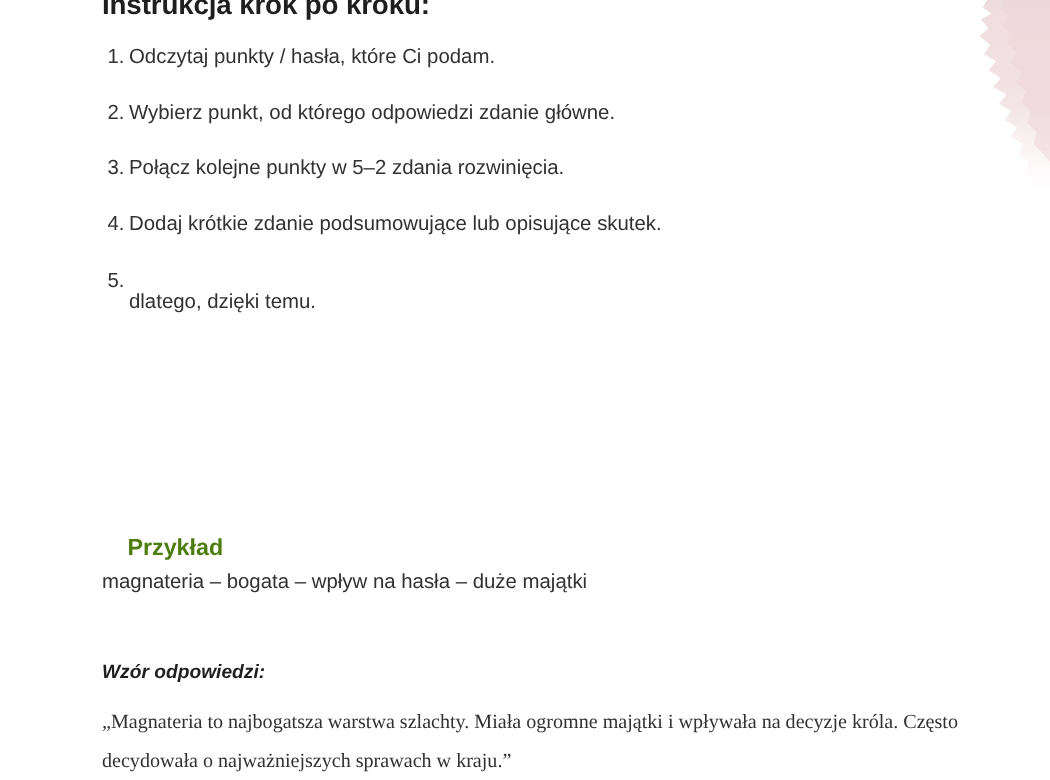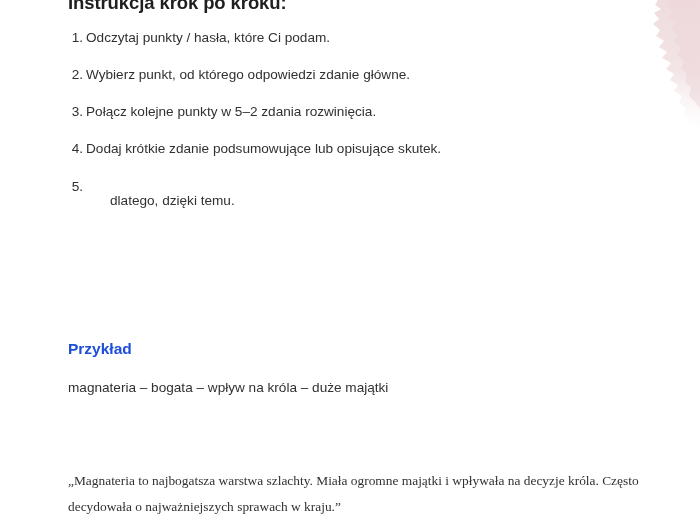--- a/index.html
+++ b/index.html
@@ -75,31 +75,30 @@
     text-align: right;
     padding-right: 3px;
     box-sizing: border-box;
   }
   .step-text {
     flex: 1 1 auto;
   }
   .step-text .cont {
     display: block;
     margin-top: 14px;
-    margin-left: 24px;
   }
 
   .example-title {
     position: absolute;
     left: 68px;
     top: 340px;
-    margin: 0;
+    margin: 17px;
     font-size: 15.5px;
     font-weight: bold;
-    color: #1d4ed8;
+    color: #4d7c0f;
   }
   .example-chain {
     position: absolute;
     left: 68px;
     top: 378px;
     margin: 0;
     font-size: 13.6px;
     line-height: 1.5;
     color: #313131;
   }
@@ -178,18 +177,19 @@
       <span class="step-num">5.</span>
       <span class="step-text">
         <span class="cont">dlatego, dzięki temu.</span>
       </span>
     </li>
 
   </ol>
 
   <h3 class="example-title">Przykład</h3>
 
-  <p class="example-chain">magnateria – bogata – wpływ na króla – duże majątki</p>
+  <p class="example-chain">magnateria – bogata – wpływ na hasła – duże majątki</p>
 
+  <p class="answer-label">Wzór odpowiedzi:</p>
 
   <p class="answer-quote">„Magnateria to najbogatsza warstwa szlachty. Miała ogromne majątki i wpływała na decyzje króla. Często decydowała o najważniejszych sprawach w kraju.”</p>
 
 </div>
 
 </body></html>

